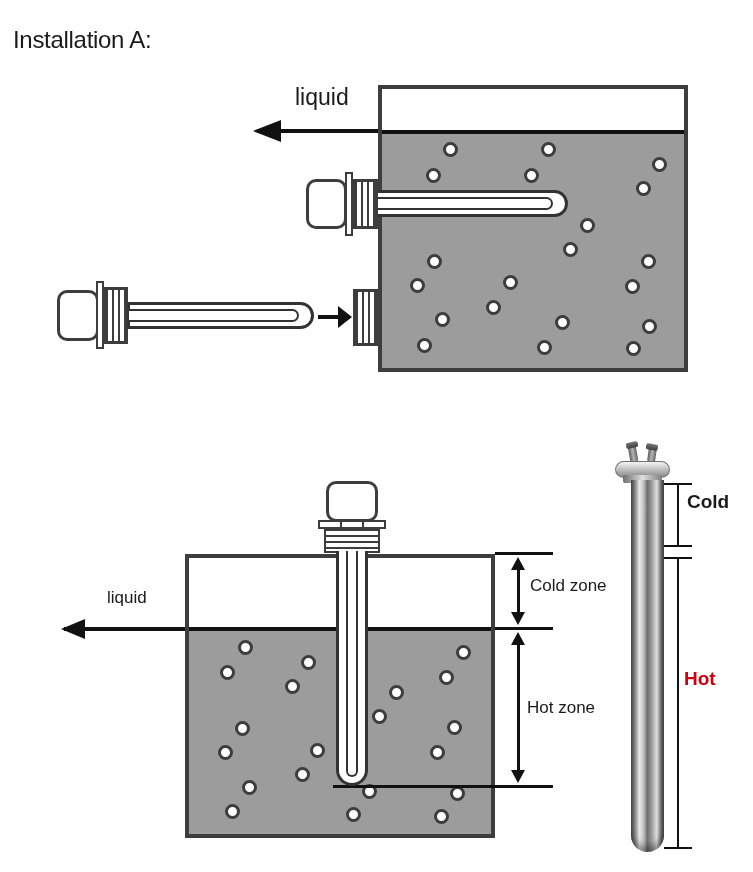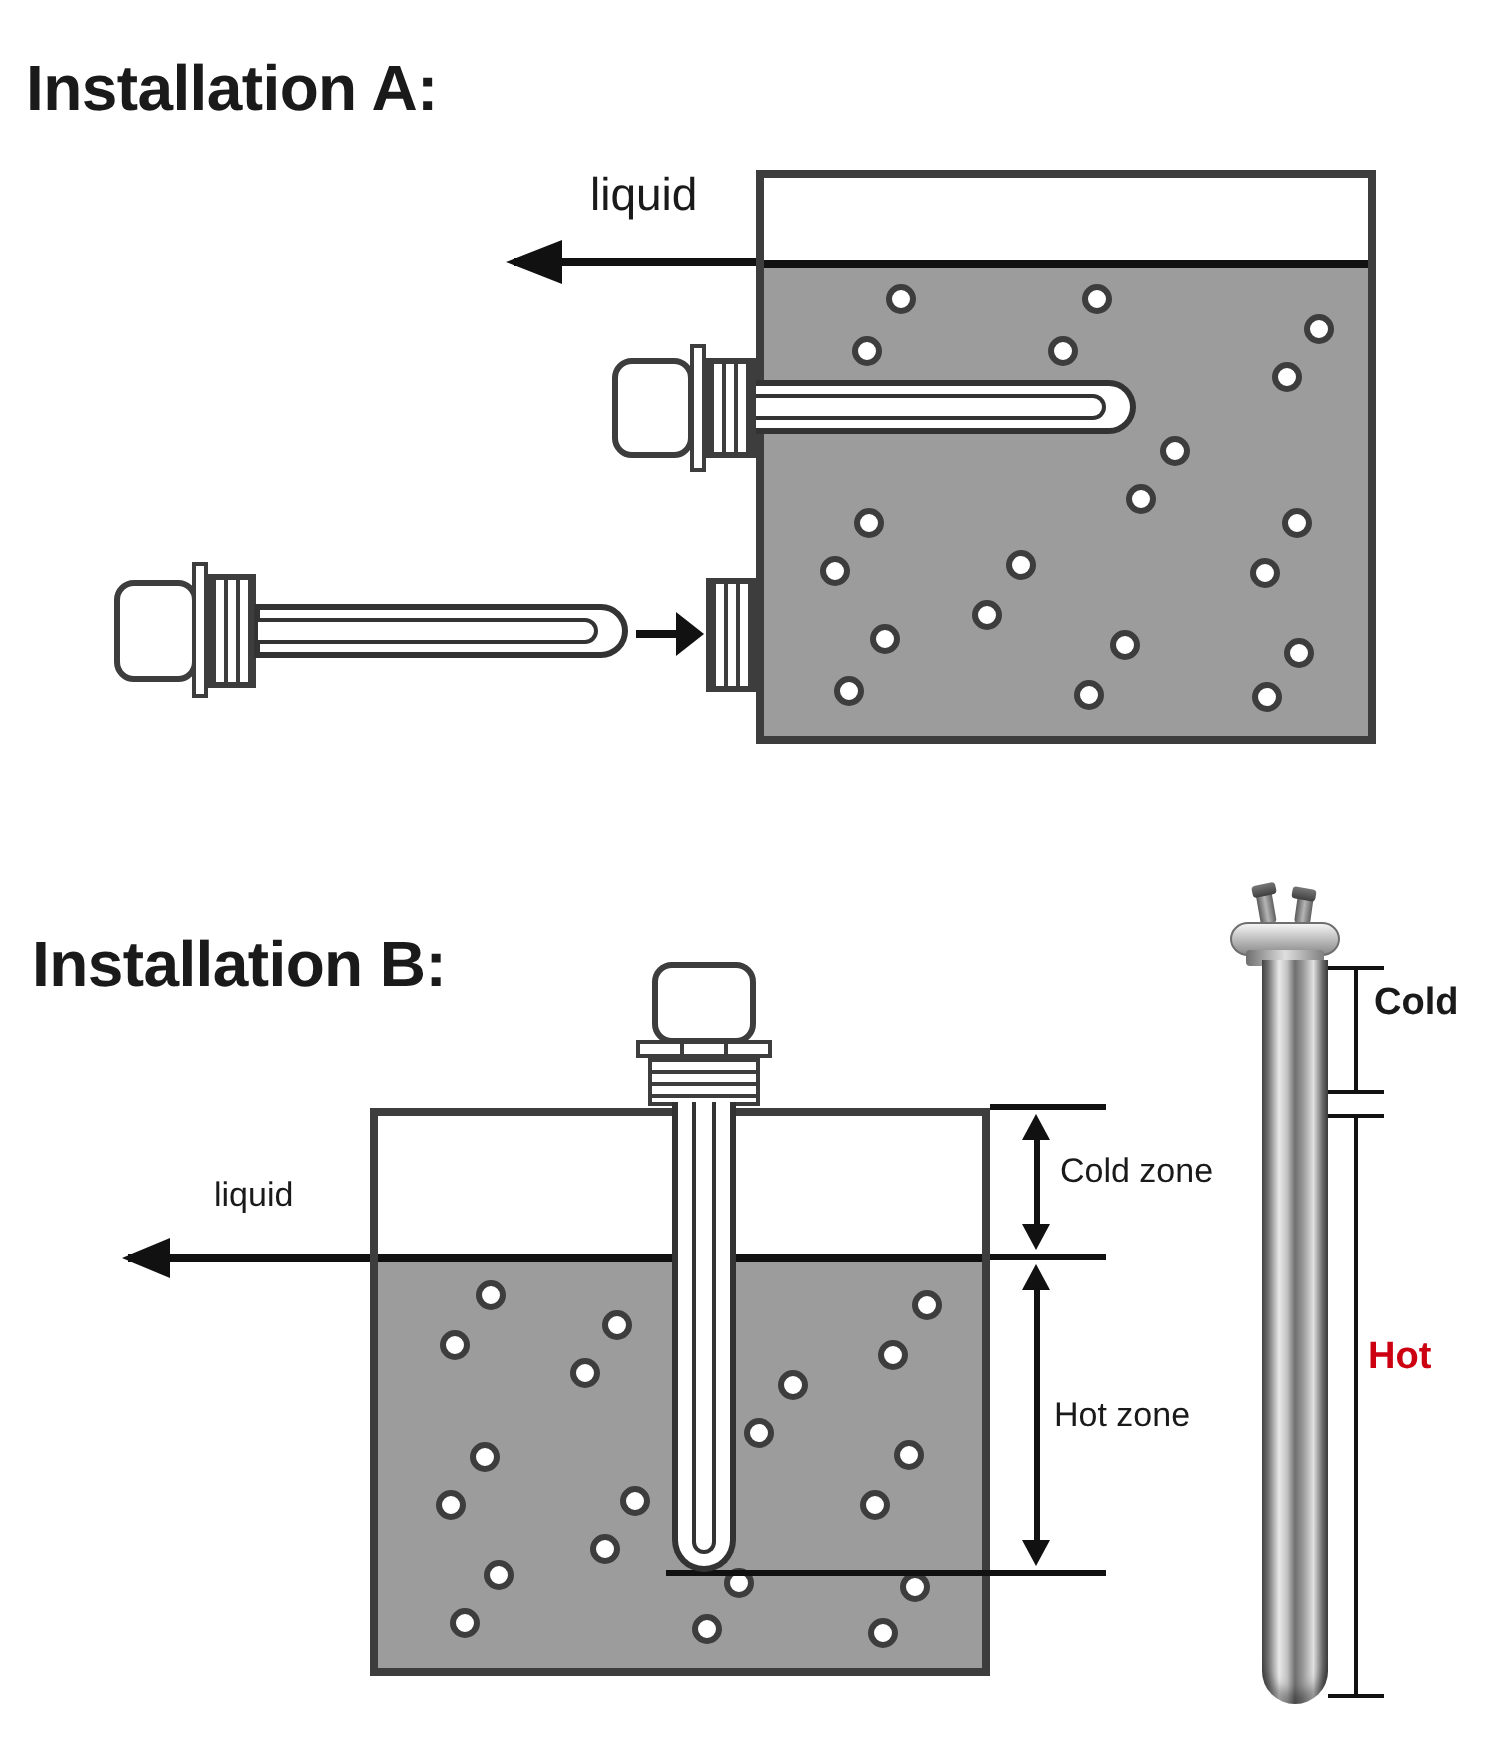--- a/index.html
+++ b/index.html
@@ -8,21 +8,21 @@
     --line-black:#111111;
     --hot-red:#cc0011;
     --text-dark:#1a1a1a;
   }
   html,body{margin:0;padding:0;background:#fff;}
   #canvas{
     position:relative;width:753px;height:872px;background:#fff;overflow:hidden;
     font-family:"Liberation Sans", sans-serif;color:var(--text-dark);
   }
   .abs{position:absolute;box-sizing:border-box;}
-  .title{font-size:32px;font-weight:700;letter-spacing:-0.3px;color:var(--text-dark);}
+  .title{font-size:24px;font-weight:400;letter-spacing:-0.3px;color:var(--text-dark);}
   .lbl{color:var(--text-dark);white-space:nowrap;}
   
   .tank{border:4px solid var(--outline-dark);background:#fff;}
   .liquid-fill{position:absolute;left:0;right:0;bottom:0;background:var(--liquid-gray);border-top:4px solid var(--line-black);}
   .bubble-layer{position:absolute;left:-4px;top:-4px;width:100%;height:100%;}
   .bubble{position:absolute;width:15px;height:15px;border-radius:50%;
           border:3px solid var(--outline-dark);background:#fff;box-sizing:border-box;}
   
   .part{background:#fff;border:3px solid var(--outline-dark);}
   .flange{background:#fff;border:2px solid var(--outline-dark);}
@@ -97,21 +97,20 @@
 
   <div class="abs part" style="left:57px;top:290px;width:42px;height:51px;border-radius:10px;"></div>
   <div class="abs flange" style="left:96px;top:281px;width:8px;height:68px;"></div>
   <div class="abs part threads-v" style="left:103px;top:287px;width:25px;height:57px;"></div>
   <div class="abs tube" style="left:127px;top:302px;width:187px;height:27px;border-radius:0 14px 14px 0;"></div>
   <div class="abs tube-inner" style="left:127px;top:309px;width:172px;height:13px;border-radius:0 7px 7px 0;"></div>
   <div class="abs hline" style="left:318px;top:315px;width:22px;height:4px;"></div>
   <div class="abs tri-right" style="left:338px;top:306px;"></div>
   <div class="abs part threads-v" style="left:353px;top:289px;width:25px;height:57px;z-index:6;"></div>
 
-  <div class="abs title" style="left:16px;top:464px;">Installation B:</div>
 
   <div class="abs lbl" style="left:107px;top:588px;font-size:17px;">liquid</div>
   <div class="abs hline" style="left:64px;top:627px;width:121px;height:4px;"></div>
   <div class="abs tri-left-sm" style="left:61px;top:619px;"></div>
 
   <div class="abs tank" style="left:185px;top:554px;width:310px;height:284px;">
     <div class="liquid-fill" style="top:69px;"></div>
     <div class="bubble-layer">
         <div class="bubble" style="left: 53px; top: 86px;"></div>
         <div class="bubble" style="left: 116px; top: 101px;"></div>

